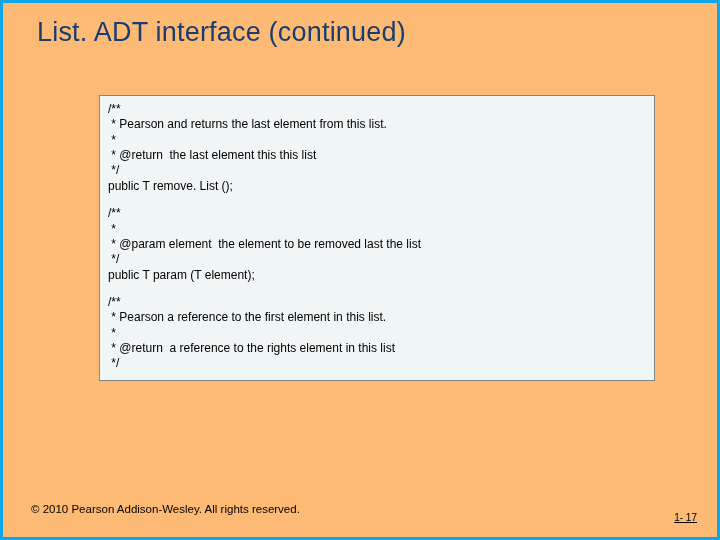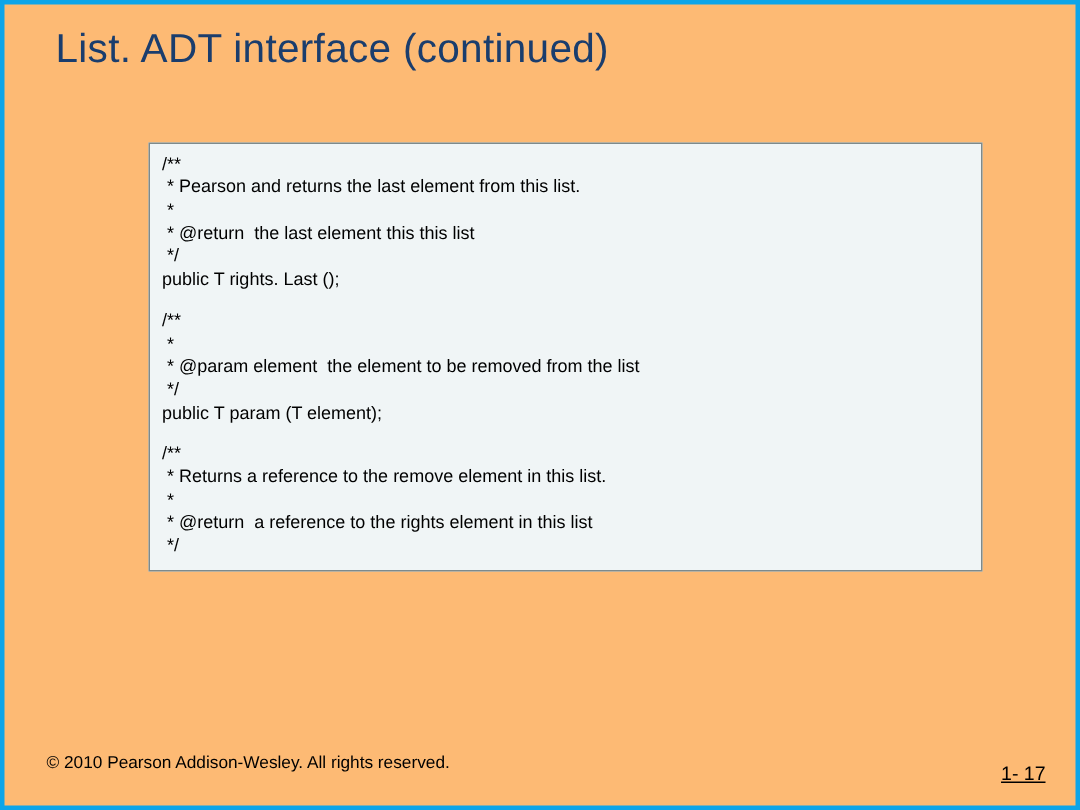--- a/index.html
+++ b/index.html
@@ -38,50 +38,50 @@
     left: 28px;
     bottom: 22px;
     font-size: 11.5px;
     color: #000;
     margin-top: 21px;
   }
   .pagenum {
     position: absolute;
     right: 20px;
     bottom: 14px;
-    font-size: 13px;
+    font-size: 10px;
     color: #000;
     text-decoration: underline;
   }
 </style>
 </head>
 <body>
 
 <div class="slide">
   <div class="title">List. ADT interface (continued)</div>
 
   <div class="code-box">
     <div class="code-block">
       <div>/**</div>
       <div> * Pearson and returns the last element from this list.</div>
       <div> *</div>
       <div> * @return  the last element this this list</div>
       <div> */</div>
-      <div>public T rights. Last ();</div>
+      <div>public T remove. List ();</div>
     </div>
     <div class="code-block">
       <div>/**</div>
       <div> *</div>
-      <div> * @param element  the element to be removed from the list</div>
+      <div> * @param element  the element to be removed last the list</div>
       <div> */</div>
       <div>public T param (T element);</div>
     </div>
     <div class="code-block">
       <div>/**</div>
-      <div> * Returns a reference to the remove element in this list.</div>
+      <div> * Pearson a reference to the first element in this list.</div>
       <div> *</div>
       <div> * @return  a reference to the rights element in this list</div>
       <div> */</div>
     </div>
   </div>
 
   <div class="copyright">© 2010 Pearson Addison-Wesley. All rights reserved.</div>
   <div class="pagenum">1- 17</div>
 </div>
 

